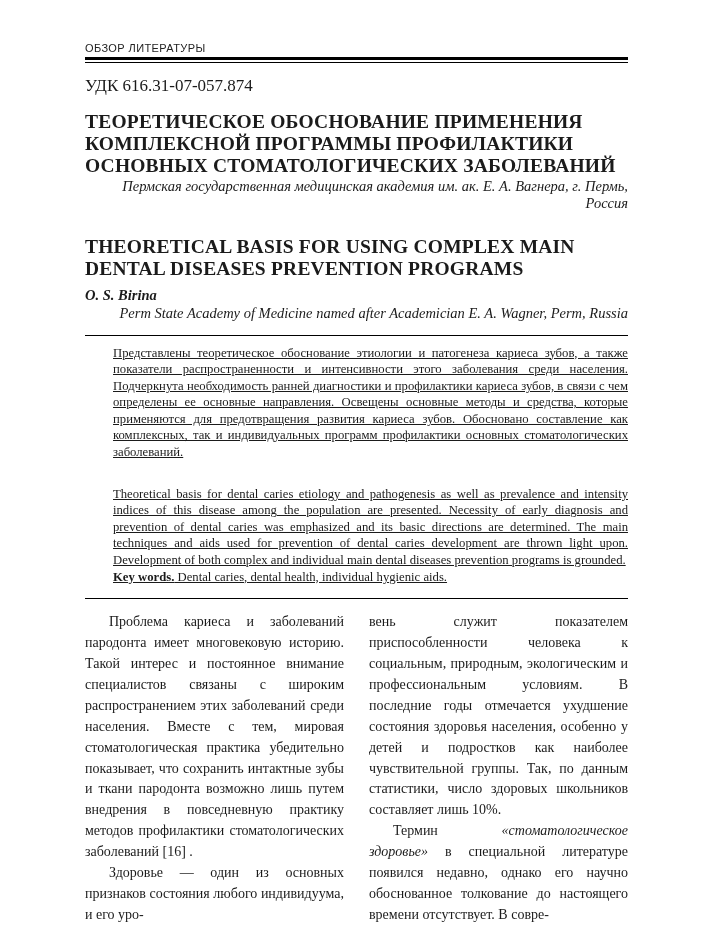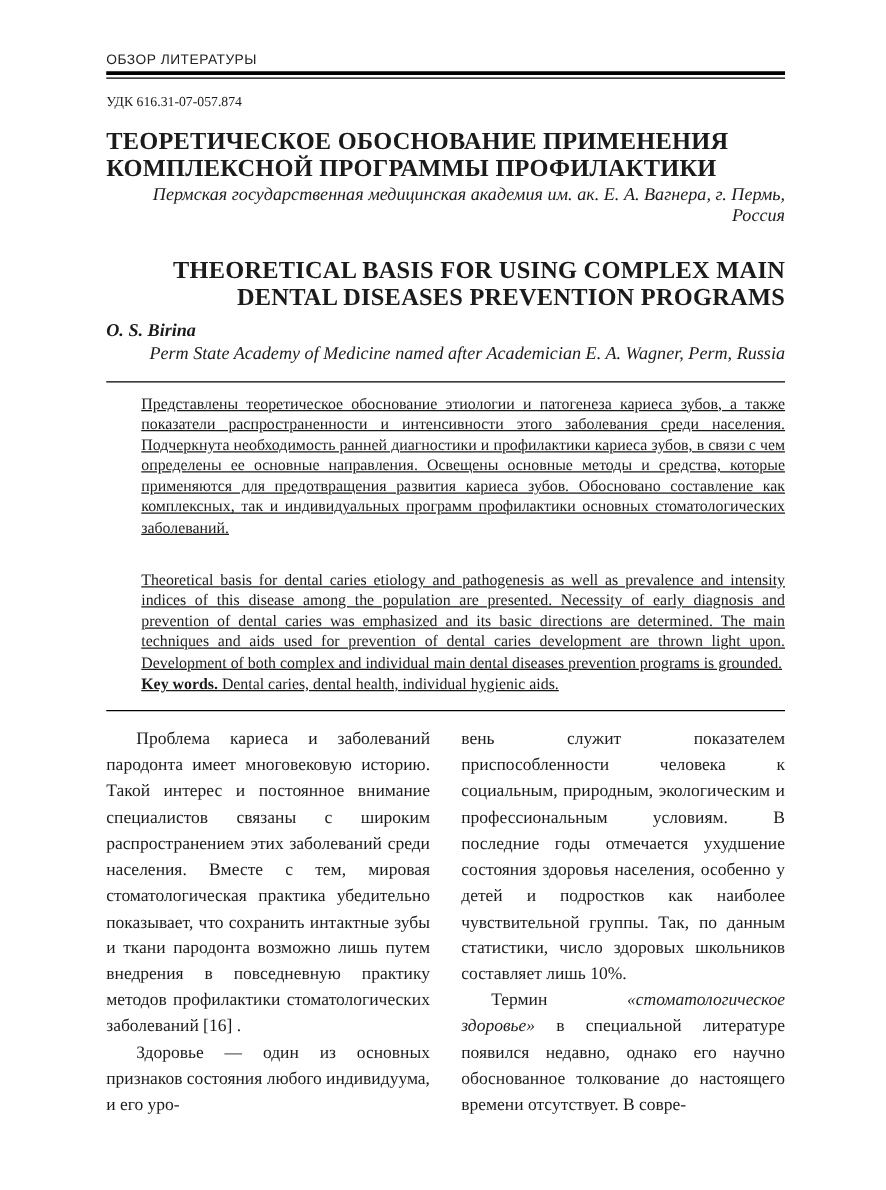--- a/index.html
+++ b/index.html
@@ -24,31 +24,31 @@
     color: #222;
     margin-bottom: 3px;
   }
   .double-rule {
     border-top: 3.5px solid #000;
     border-bottom: 1.5px solid #000;
     height: 1.5px;
   }
   .udk {
     margin-top: 13px;
-    font-size: 11px;
+    font-size: 17px;
   }
   .title-ru, .title-en {
     margin: 0;
     font-size: 19.5px;
     font-weight: bold;
     line-height: 22px;
     letter-spacing: 0.2px;
   }
   .title-ru { margin-top: 15px; }
-  .title-en { margin-top: 24px; text-align: right; }
+  .title-en { margin-top: 24px; }
   .title-line { display: block; }
   .author {
     margin-top: 7px;
     font-size: 14.5px;
     font-weight: bold;
     font-style: italic;
   }
   .affiliation {
     margin-top: 1px;
     font-size: 14.5px;
@@ -88,20 +88,21 @@
 <div class="page">
 
   <div class="running-head">ОБЗОР ЛИТЕРАТУРЫ</div>
   <div class="double-rule"></div>
 
   <div class="udk">УДК 616.31-07-057.874</div>
 
   <h1 class="title-ru">
     <span class="title-line">ТЕОРЕТИЧЕСКОЕ ОБОСНОВАНИЕ ПРИМЕНЕНИЯ</span>
     <span class="title-line">КОМПЛЕКСНОЙ ПРОГРАММЫ ПРОФИЛАКТИКИ</span>
+    <span class="title-line">ОСНОВНЫХ СТОМАТОЛОГИЧЕСКИХ ЗАБОЛЕВАНИЙ</span>
   </h1>
   <div class="affiliation">Пермская государственная медицинская академия им. ак. Е. А. Вагнера, г. Пермь, Россия</div>
 
   <h2 class="title-en">
     <span class="title-line">THEORETICAL BASIS FOR USING COMPLEX MAIN</span>
     <span class="title-line">DENTAL DISEASES PREVENTION PROGRAMS</span>
   </h2>
   <div class="author">O. S. Birina</div>
   <div class="affiliation">Perm State Academy of Medicine named after Academician E. A. Wagner, Perm, Russia</div>
 

